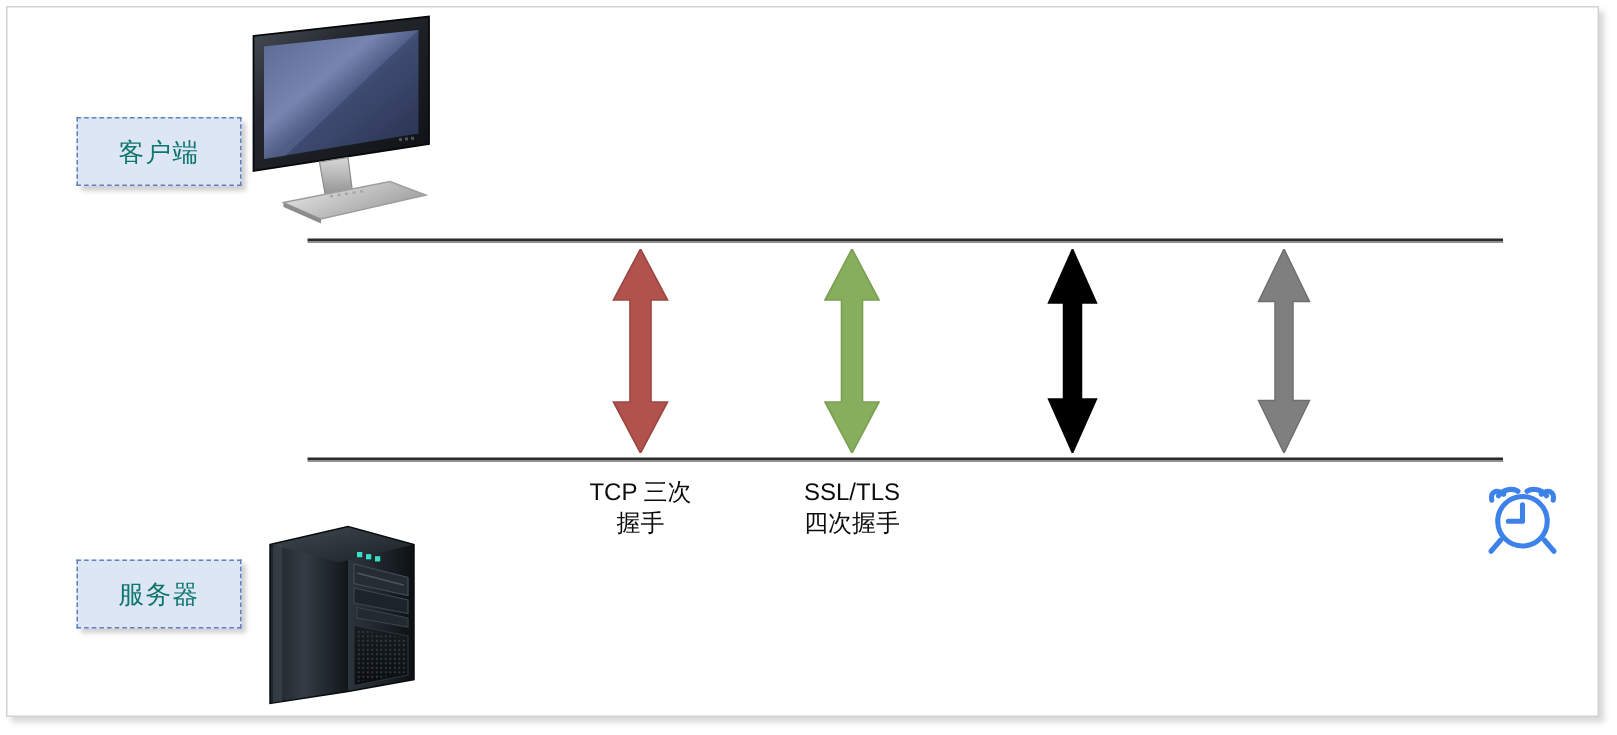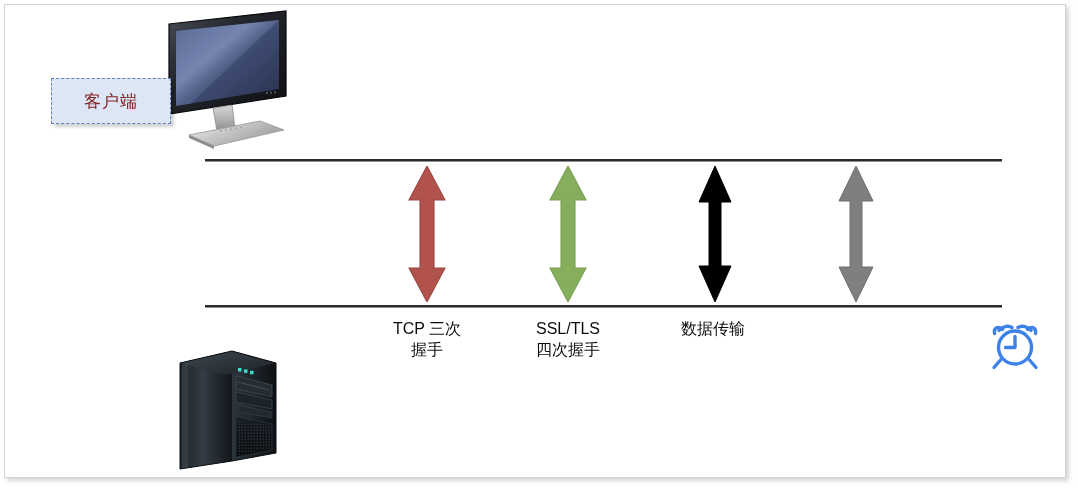--- a/index.html
+++ b/index.html
@@ -26,30 +26,30 @@
     height: 474px;
     border: 1px solid #d2d2d2;
     box-shadow: 3px 3px 4px rgba(0,0,0,0.16);
     background: #ffffff;
     box-sizing: border-box;
   }
 
   
   .role-box {
     position: absolute;
-    width: 120px;
+    width: 110px;
     height: 46px;
     background: #dce6f4;
     border: 1px dashed #5f7fbf;
     box-shadow: 3px 3px 3px rgba(0,0,0,0.18);
     display: flex;
     align-items: center;
     justify-content: center;
     font-size: 17px;
-    color: #7f1d1d;
+    color: #0f766e;
     letter-spacing: 1px;
     box-sizing: border-box;
   }
   #role-client { left: 51px; top: 78px; }
   #role-server { left: 51px; top: 373px; }
 
   
   .timeline {
     position: absolute;
     left: 205px;
@@ -223,20 +223,23 @@
       <polygon points="64,72 100,79 100,105 64,112" fill="url(#meshGrad)" stroke="#2b333a" stroke-width="0.8"></polygon>
       <polygon points="65,74 99,80.5 99,103.5 65,110" fill="url(#meshDots)" opacity="0.9"></polygon>
 
       <polygon points="10,19.5 16,18.2 16,122.6 10,123.4" fill="#49545d" opacity="0.45"></polygon>
     </svg>
   </div>
 
   <div id="role-client" class="role-box">
     <span>客户端</span>
   </div>
+  <div id="role-server" class="role-box">
+    <span>服务器</span>
+  </div>
 
   <div id="timeline-top" class="timeline"></div>
   <div id="timeline-bottom" class="timeline"></div>
 
   <div class="arrow" id="arrow-0" style="left:404px;">
     <svg viewBox="0 0 46 136" xmlns="http://www.w3.org/2000/svg" preserveAspectRatio="none">
       <polygon points="23,0 41,34 30,34 30,102 41,102 23,136 5,102 16,102 16,34 5,34" fill="#b1524c" stroke="#9c4743" stroke-width="1.1"></polygon>
     </svg>
   </div>
   <div class="arrow" id="arrow-1" style="left:545px;">
@@ -252,21 +255,20 @@
   <div class="arrow" id="arrow-3" style="left:833px;">
     <svg viewBox="0 0 46 136" xmlns="http://www.w3.org/2000/svg" preserveAspectRatio="none">
       <polygon points="23,0 40,35 29,35 29,101 40,101 23,136 6,101 17,101 17,35 6,35" fill="#7f7f7f" stroke="#6f6f6f" stroke-width="1"></polygon>
     </svg>
   </div>
 
   <div class="step-label" style="left:337px;">TCP 三次
 握手</div>
   <div class="step-label" style="left:478px;">SSL/TLS
 四次握手</div>
-  <div class="step-label" style="left:623px;">数据传输</div>
 
   <div id="clock-icon">
     <svg viewBox="0 0 54 54" xmlns="http://www.w3.org/2000/svg">
       <g fill="none" stroke="#3d82e8" stroke-width="3.4" stroke-linecap="round">
 
         <path d="M14.5 11.5 C9.5 7.5 5.5 10 6.5 15.5"></path>
         <path d="M39.5 11.5 C44.5 7.5 48.5 10 47.5 15.5"></path>
         <path d="M11 12.5 C14 8.5 20 7 24 9.5"></path>
         <path d="M43 12.5 C40 8.5 34 7 30 9.5"></path>
 

